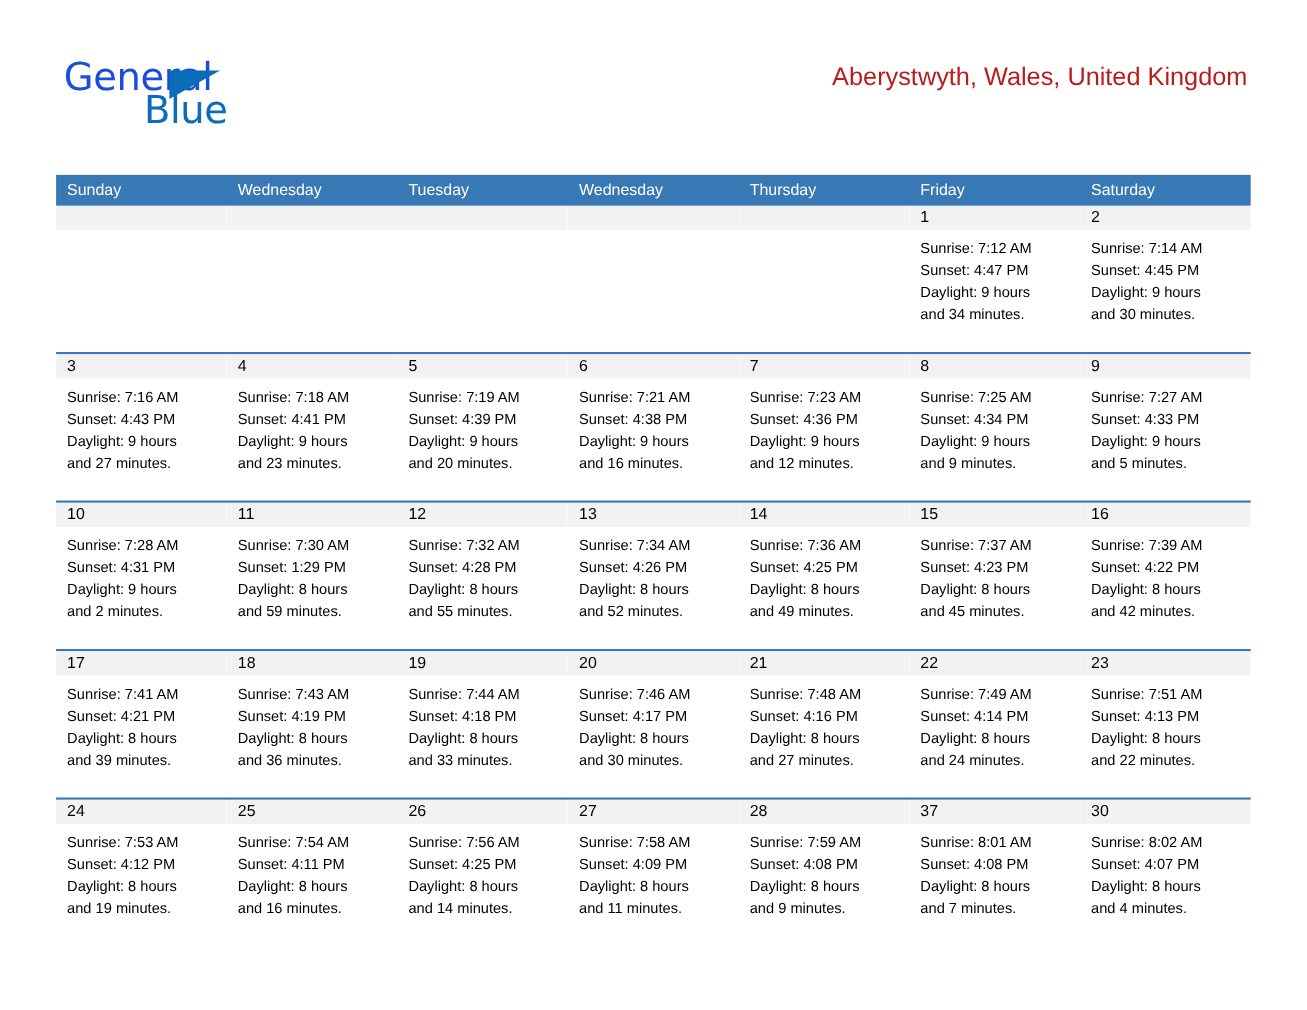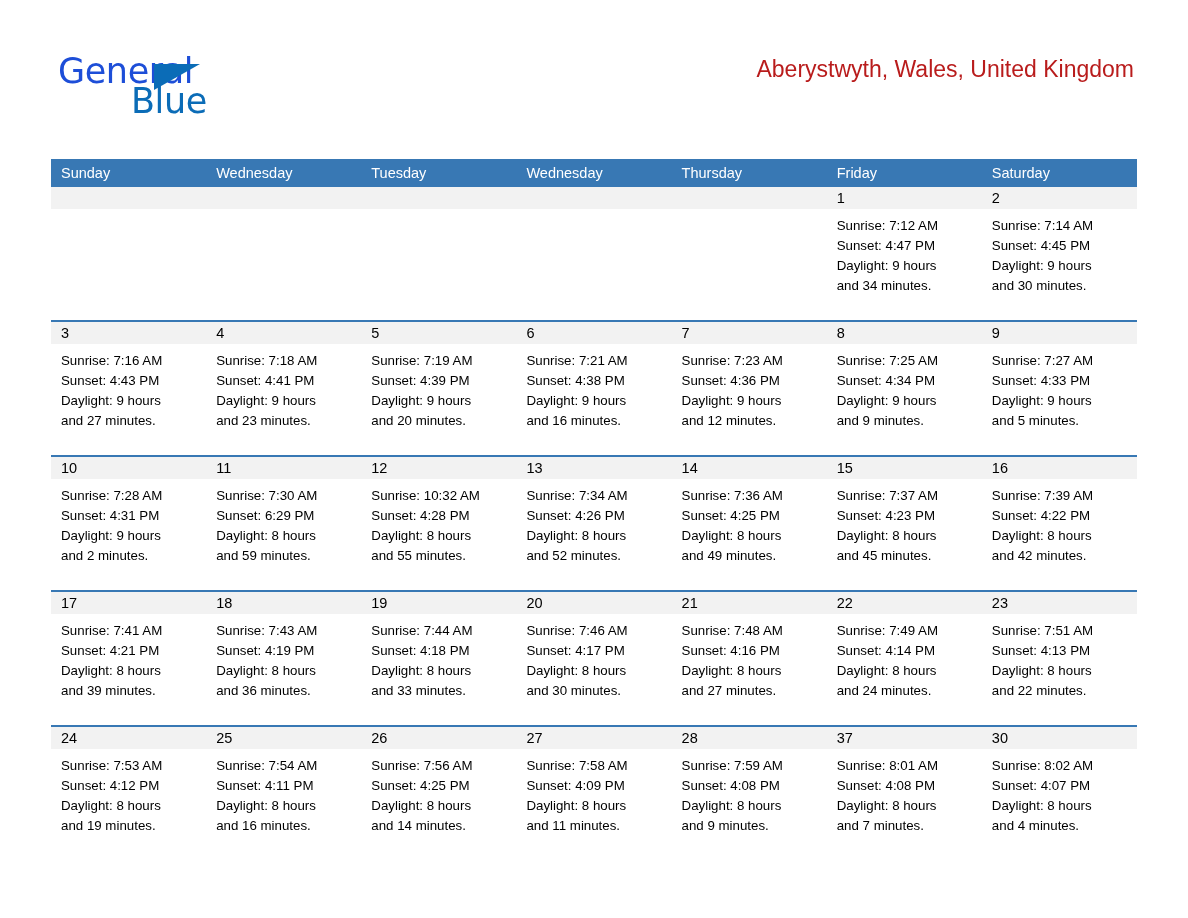--- a/index.html
+++ b/index.html
@@ -284,29 +284,29 @@
               <div>Sunrise: 7:28 AM</div>
               <div>Sunset: 4:31 PM</div>
               <div>Daylight: 9 hours</div>
               <div>and 2 minutes.</div>
             </div>
           </div>
           <div class="cell">
             <div class="daynum-band">11</div>
             <div class="cell-body">
               <div>Sunrise: 7:30 AM</div>
-              <div>Sunset: 6:29 PM</div>
+              <div>Sunset: 1:29 PM</div>
               <div>Daylight: 8 hours</div>
               <div>and 59 minutes.</div>
             </div>
           </div>
           <div class="cell">
             <div class="daynum-band">12</div>
             <div class="cell-body">
-              <div>Sunrise: 10:32 AM</div>
+              <div>Sunrise: 7:32 AM</div>
               <div>Sunset: 4:28 PM</div>
               <div>Daylight: 8 hours</div>
               <div>and 55 minutes.</div>
             </div>
           </div>
           <div class="cell">
             <div class="daynum-band">13</div>
             <div class="cell-body">
               <div>Sunrise: 7:34 AM</div>
               <div>Sunset: 4:26 PM</div>

